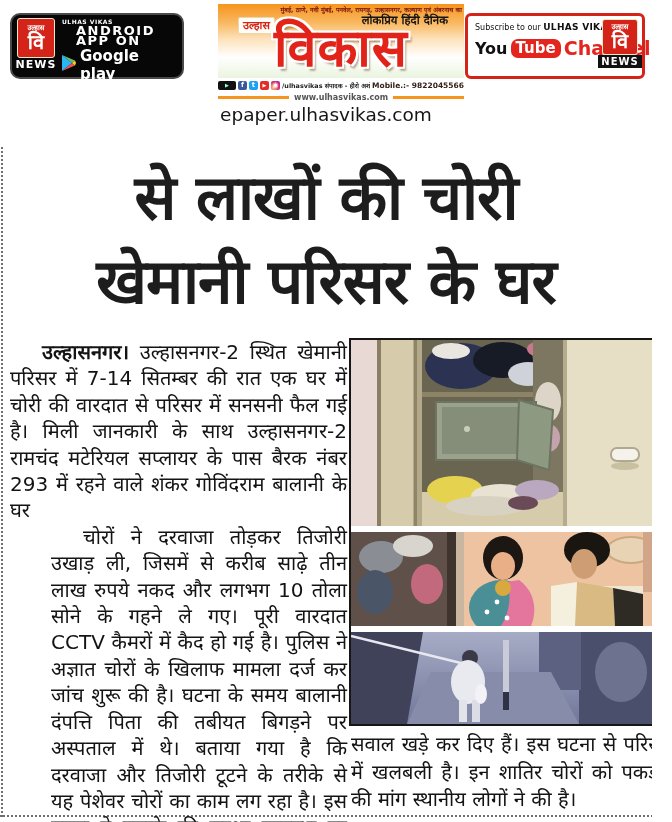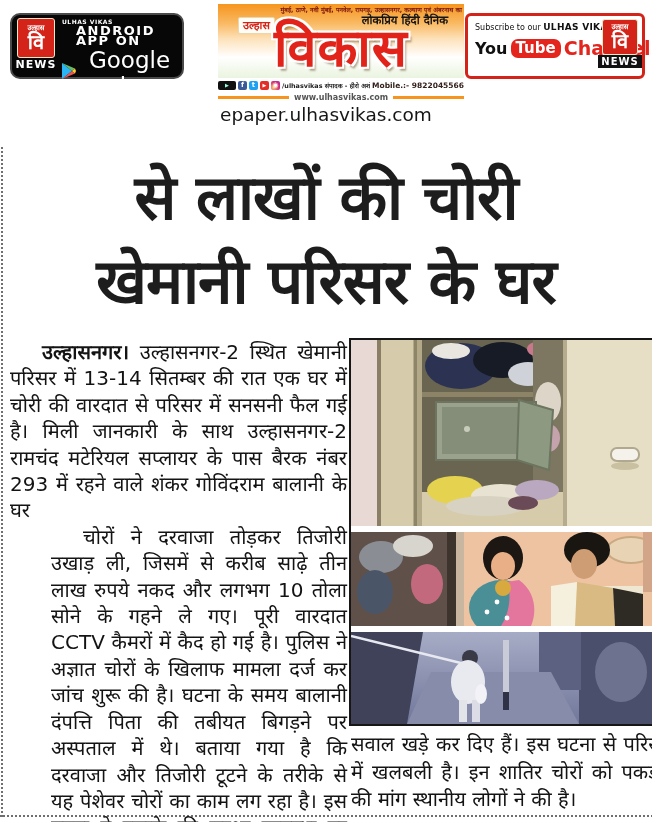--- a/index.html
+++ b/index.html
@@ -19,21 +19,21 @@
     background:#d42318;border:1px solid #f0e6c8;border-radius:3px;width:38px;height:40px;
     display:flex;flex-direction:column;align-items:center;justify-content:center;color:#fff;line-height:1;
   }
   .vi-logo .vi-top{font-size:7px;font-weight:bold;}
   .vi-logo .vi-main{font-size:20px;font-weight:900;}
   .vi-logo .vi-news{color:#fff;font-weight:900;font-size:11px;letter-spacing:1px;line-height:14px;}
   .app-badge-right{flex:1;color:#fff;padding-left:5px;position:relative;}
   .app-brand{font-size:6px;font-weight:bold;letter-spacing:.5px;line-height:8px;}
   .android-line{font-size:13px;letter-spacing:1.5px;font-weight:bold;line-height:10px;padding-left:14px;}
   .gplay-row{display:flex;align-items:center;gap:4px;margin-top:1px;}
-  .gplay-text{font-size:23px;font-weight:400;letter-spacing:0;text-align:center;}
+  .gplay-text{font-size:15px;font-weight:700;letter-spacing:0;}
   .install-line{font-size:7px;font-weight:bold;line-height:9px;padding-left:12px;}
   .yt-badge{
     position:absolute;right:7px;top:13px;width:180px;height:66px;
     background:#fff;border:3px solid #d42318;border-radius:6px;padding:6px 44px 4px 7px;position:absolute;
   }
   .yt-line1{font-size:8px;color:#111;line-height:11px;white-space:nowrap;}
   .yt-line1 .yt-brand{font-weight:900;font-size:9px;letter-spacing:.3px;}
   .yt-line2{display:flex;align-items:center;gap:3px;margin-top:4px;}
   .yt-you{font-size:16px;font-weight:900;color:#111;}
   .yt-tube{background:#e3251d;color:#fff;font-size:15px;font-weight:900;border-radius:7px;padding:2px 5px;line-height:1;}
@@ -178,21 +178,21 @@
 
   <div class="dotted-left"></div>
   <div class="dotted-bottom"></div>
 
   <div class="headline">
     <div>से लाखों की चोरी</div>
     <div>खेमानी परिसर के घर</div>
   </div>
 
   <div class="col-left">
-    <p><span class="dateline">उल्हासनगर।</span><span> उल्हासनगर-2 स्थित खेमानी परिसर में 13-14 सितम्बर की रात एक घर में चोरी की वारदात से परिसर में सनसनी फैल गई है। मिली जानकारी के साथ उल्हासनगर-2 रामचंद मटेरियल सप्लायर के पास बैरक नंबर 293 में रहने वाले शंकर गोविंदराम बालानी के घर</span></p>
+    <p><span class="dateline">उल्हासनगर।</span><span> उल्हासनगर-2 स्थित खेमानी परिसर में 7-14 सितम्बर की रात एक घर में चोरी की वारदात से परिसर में सनसनी फैल गई है। मिली जानकारी के साथ उल्हासनगर-2 रामचंद मटेरियल सप्लायर के पास बैरक नंबर 293 में रहने वाले शंकर गोविंदराम बालानी के घर</span></p>
     <p class="cont">चोरों ने दरवाजा तोड़कर तिजोरी उखाड़ ली, जिसमें से करीब साढ़े तीन लाख रुपये नकद और लगभग 10 तोला सोने के गहने ले गए। पूरी वारदात CCTV कैमरों में कैद हो गई है। पुलिस ने अज्ञात चोरों के खिलाफ मामला दर्ज कर जांच शुरू की है। घटना के समय बालानी दंपत्ति पिता की तबीयत बिगड़ने पर अस्पताल में थे। बताया गया है कि दरवाजा और तिजोरी टूटने के तरीके से यह पेशेवर चोरों का काम लग रहा है। इस घटना ने इलाके की सुरक्षा व्यवस्था पर गंभीर</p>
   </div>
 
   <div class="photo">
     <svg viewBox="0 0 315 384" preserveAspectRatio="none">
 
       <g>
         <rect x="0" y="0" width="315" height="186" fill="#d6cbaa"></rect>
         <rect x="0" y="0" width="26" height="186" fill="#e9d9d4"></rect>
         <rect x="26" y="0" width="4" height="186" fill="#8a7f66"></rect>

